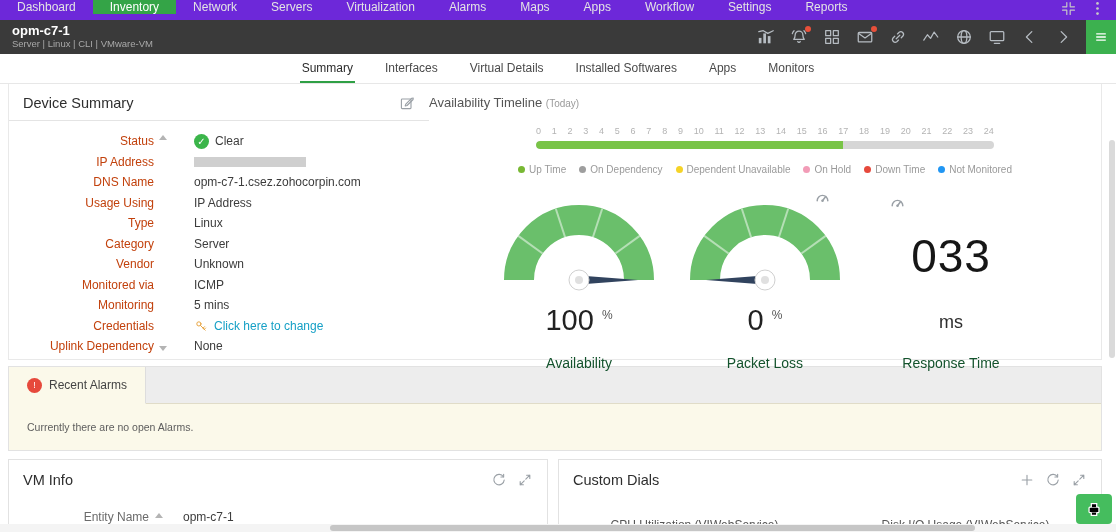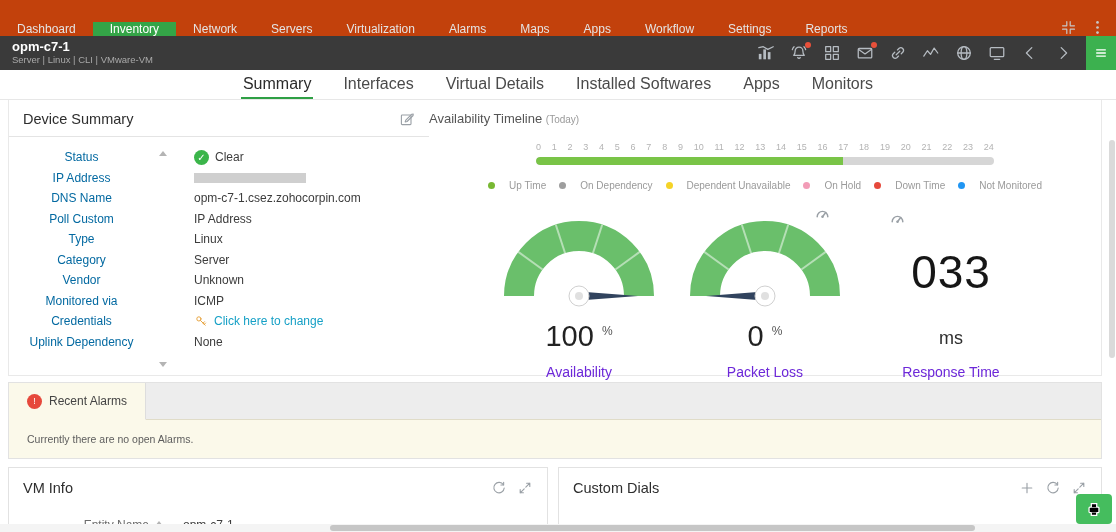--- a/index.html
+++ b/index.html
@@ -1,95 +1,95 @@
 <!DOCTYPE html>
 <html><head>
 <meta charset="utf-8">
 <style>
   *{margin:0;padding:0;box-sizing:border-box}
   html,body{width:1116px;height:532px;overflow:hidden}
   body{font-family:"Liberation Sans",sans-serif;background:#ffffff;color:#333;font-size:12px;position:relative}
 
   
-  .topnav{height:36px;background:#c2410c;display:flex;align-items:flex-end}
+  .topnav{height:20px;background:#6d28d9;display:flex;align-items:flex-start}
   .nav-items{display:flex;align-items:stretch}
   .nav-item{display:flex;align-items:center;padding:0 17px;color:#e4e4e4;font-size:12px;cursor:pointer;white-space:nowrap}
   .nav-item.active{background:#34a447;color:#fff}
   .nav-right{margin-left:auto;display:flex;align-items:center;gap:12px;padding-right:10px}
   .nav-right .ic svg{stroke:#c7c7c7}
 
   
   .dev-header{height:34px;background:#3a3a3a;display:flex;align-items:center;padding-left:12px;position:relative}
   .dev-name{color:#fff;font-size:13px;font-weight:bold;line-height:14px}
   .dev-sub{color:#a9a9a9;font-size:9.5px;line-height:12px}
   .dev-icons{margin-left:auto;display:flex;align-items:center;gap:15px;padding-right:14px}
   .dev-icons .ic{position:relative}
   .dev-icons .ic svg{width:18px;height:18px}
   .badge{position:absolute;top:-2px;right:-3px;width:6px;height:6px;border-radius:50%;background:#e8503a}
   .menu-btn{width:30px;height:34px;background:#3cb14f;border:none;display:flex;align-items:center;justify-content:center;cursor:pointer}
   .menu-btn svg{stroke:#fff;stroke-width:1.6}
 
   
   .ptabs{height:30px;background:#fff;border-bottom:1px solid #e7e7e7;display:flex;justify-content:center;gap:28px;align-items:stretch}
-  .ptab{display:flex;align-items:center;font-size:16px;color:#4a4a4a;cursor:pointer;border-bottom:2px solid transparent;padding:5px 2px;white-space:nowrap}
+  .ptab{display:flex;align-items:center;font-size:12px;color:#4a4a4a;cursor:pointer;border-bottom:2px solid transparent;padding:5px 2px;white-space:nowrap}
   .ptab.active{color:#2b2b2b;border-bottom-color:#2fa045}
 
   
   .main{display:flex;margin:0 14px 0 8px;height:276px;background:#fff;border:1px solid #e9e9e9;border-top:none}
   .summary-panel{width:420px;flex:none;display:flex;flex-direction:column}
   .panel-head{display:flex;align-items:center;padding:11px 14px 9px;border-bottom:1px solid #e4e4e4}
   .panel-title{font-size:14.5px;color:#2e2e2e}
   .head-icons{margin-left:auto;display:flex;gap:10px;align-items:center}
   .head-icons .ic svg{width:16px;height:16px;stroke:#9aa0a6}
 
   .fields{position:relative;padding:10px 0 0;height:238px;overflow:hidden}
   .frow{display:flex;align-items:center;min-height:20.5px;font-size:12px}
-  .flabel{width:145px;text-align:center;color:#0369a1;flex:none}
+  .flabel{width:145px;text-align:right;color:#c2410c;flex:none}
   .fval{margin-left:40px;color:#3c3c3c;display:flex;align-items:center;gap:6px}
   .okdot{width:15px;height:15px;border-radius:50%;background:#3bb54a;color:#fff;font-size:10px;display:inline-flex;align-items:center;justify-content:center;flex:none}
   .redacted{display:inline-block;width:112px;height:10px;background:#cfcfcf}
   .link{color:#16a0c6;cursor:pointer}
   .tri-up,.tri-down{position:absolute;left:150px;width:0;height:0;border-left:4px solid transparent;border-right:4px solid transparent;cursor:pointer}
   .tri-up{top:14px;border-bottom:5px solid #b4b4b4}
   .tri-down{bottom:8px;border-top:5px solid #b4b4b4}
 
   
   .availability{flex:1;position:relative;padding-top:11px}
   .avail-title{text-align:left;font-size:13px;color:#555}
   .avail-title .sub{font-size:10px;color:#9a9a9a}
   .timeline{width:458px;margin:16px auto 0}
   .ticks{display:flex;justify-content:space-between;font-size:9px;color:#b3b3b3}
   .tbar{height:8px;border-radius:4px;background:#d6d6d6;margin-top:5px;overflow:hidden}
   .tbar-up{height:100%;background:#79c447;border-radius:4px 0 0 4px}
   .legend{display:flex;justify-content:center;gap:13px;margin-top:15px;font-size:10px;color:#9a9a9a;white-space:nowrap}
-  .leg{display:inline-flex;align-items:center;gap:14px}
+  .leg{display:inline-flex;align-items:center;gap:4px}
   .dot{width:7px;height:7px;border-radius:50%;display:inline-block}
 
   .dials{display:flex;justify-content:center;gap:26px;margin-top:30px;align-items:flex-end}
   .dial{width:160px;text-align:center;position:relative}
   .gauge-area{height:86px;display:flex;align-items:flex-end;justify-content:center}
   .gauge{width:150px;height:86px}
   .bignum{font-size:46px;color:#161616;line-height:80px;letter-spacing:1px}
   .dial-value{margin-top:9px;font-size:29px;color:#222;line-height:30px}
   .dial-value sup{font-size:12px;color:#555;vertical-align:super}
   .dial-unit{margin-top:14px;font-size:18px;color:#2e2e2e;line-height:25px}
-  .dial-label{margin-top:13px;font-size:14px;color:#6d28d9}
+  .dial-label{margin-top:20px;font-size:14px;color:#14532d}
   .mini-gauge{position:absolute;top:-16px}
   .mini-gauge svg{width:15px;height:15px}
   .mg-right{right:14px}.mg-left{left:18px}
 
   
   .alarms{margin:6px 14px 0 8px;border:1px solid #e2e2e2}
   .atabbar{height:37px;background:#ededed;display:flex;border-bottom:1px solid #e0dcc8}
   .atab{display:flex;align-items:center;gap:7px;padding:0 18px;font-size:12px;color:#444;border-right:1px solid #ddd;cursor:pointer}
   .atab.active{background:#fbf9ea;border-bottom:1px solid #fbf9ea;margin-bottom:-1px}
   .aticon{width:15px;height:15px;border-radius:50%;color:#fff;font-size:9px;display:inline-flex;align-items:center;justify-content:center;flex:none}
   .aticon.red{background:#e6493c}
   .aticon.orange{background:#e67e22}
-  .amsg-area{background:#fbf9ea;height:38px;display:flex;align-items:center;padding:0 18px;font-size:10.5px;color:#5d5d5d}
+  .amsg-area{background:#fbf9ea;height:46px;display:flex;align-items:center;padding:0 18px;font-size:10.5px;color:#5d5d5d}
 
   
   .bottom{display:flex;gap:10px;margin:8px 14px 0 8px;align-items:stretch}
   .bpanel{background:#fff;border:1px solid #e2e2e2;height:96px;overflow:hidden}
   .vm{width:540px;flex:none}
   .cd{flex:1}
   .bpanel .panel-head{border-bottom:none;padding:12px 14px 8px}
   .vm-row{display:flex;align-items:center;margin-top:14px;font-size:12px;position:relative}
   .vm-label{width:140px;text-align:right;color:#6b6b6b}
   .vm-val{margin-left:34px;color:#3c3c3c}
@@ -281,38 +281,42 @@
         <div class="flabel">IP Address</div>
         <div class="fval">
             <span class="redacted"></span>
           </div>
       </div>
       <div class="frow">
         <div class="flabel">DNS Name</div>
         <div class="fval">opm-c7-1.csez.zohocorpin.com</div>
       </div>
       <div class="frow">
-        <div class="flabel">Poll Custom</div>
+        <div class="flabel">Usage Using</div>
         <div class="fval">IP Address</div>
       </div>
       <div class="frow">
         <div class="flabel">Type</div>
         <div class="fval">Linux</div>
       </div>
       <div class="frow">
         <div class="flabel">Category</div>
         <div class="fval">Server</div>
       </div>
       <div class="frow">
         <div class="flabel">Vendor</div>
         <div class="fval">Unknown</div>
       </div>
       <div class="frow">
         <div class="flabel">Monitored via</div>
         <div class="fval">ICMP</div>
+      </div>
+      <div class="frow">
+        <div class="flabel">Monitoring</div>
+        <div class="fval">5 mins</div>
       </div>
       <div class="frow">
         <div class="flabel">Credentials</div>
         <div class="fval">
           <span class="ic static">
             <svg viewBox="0 0 20 20" style="stroke:#e6a23c;width:14px;height:14px">
                 <circle cx="7" cy="7" r="3"></circle>
                 <path d="M9.3 9.3L16 16M13 13l2-2M14.7 14.7l1.8-1.8"></path>
               </svg>
           </span>

